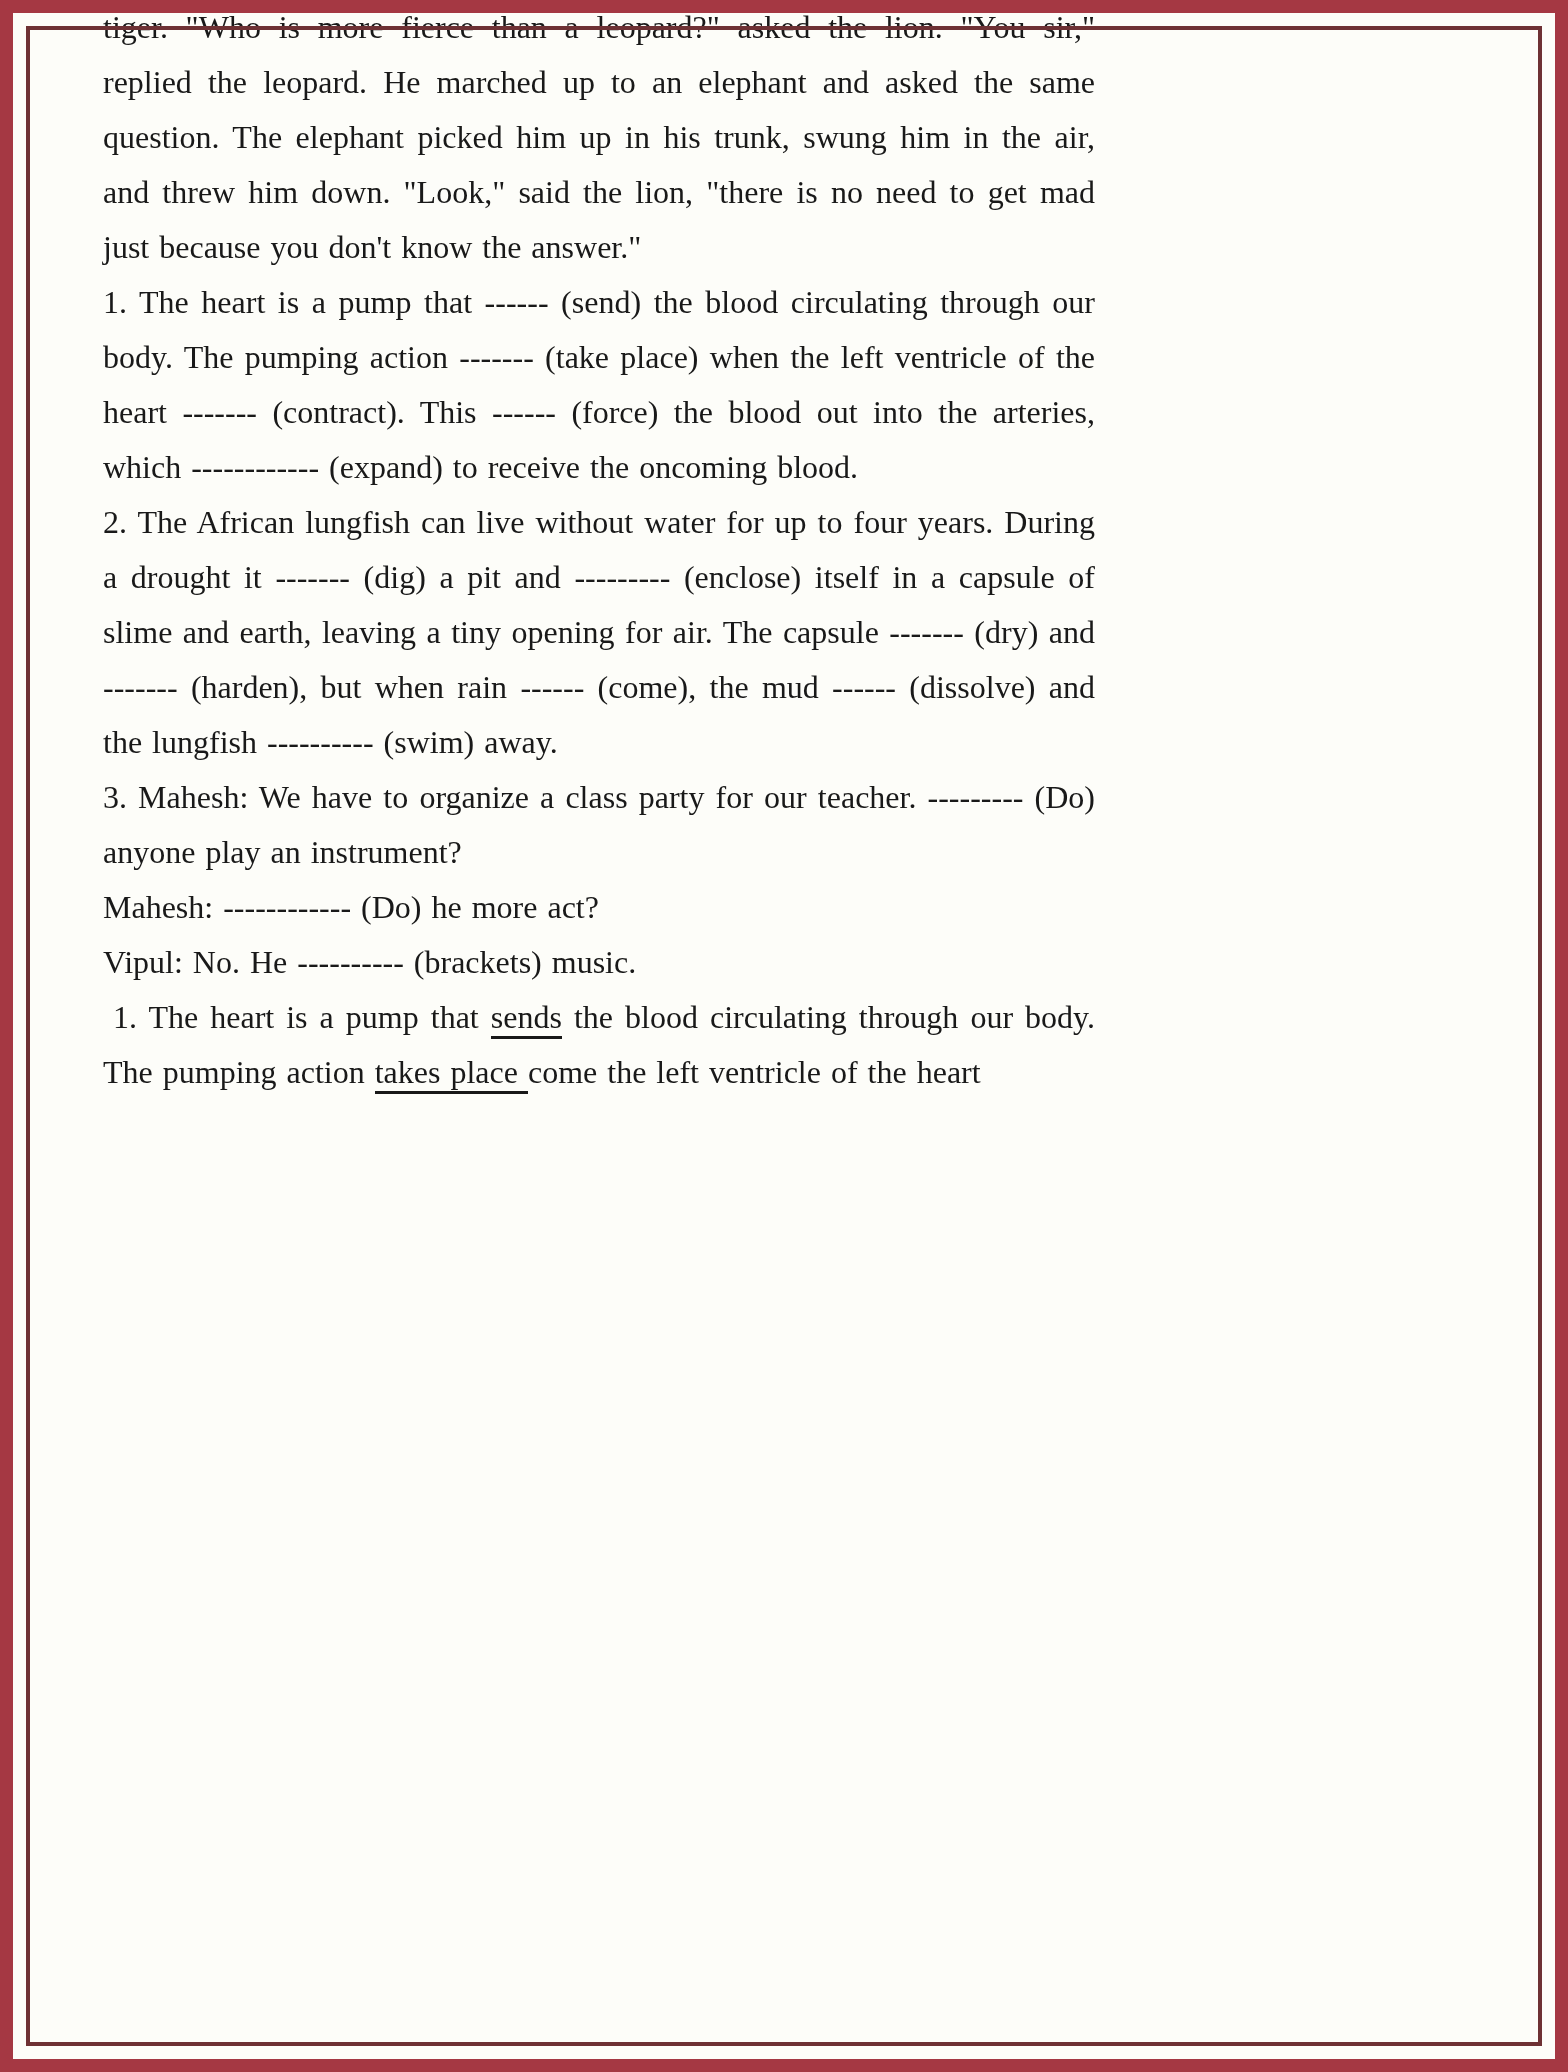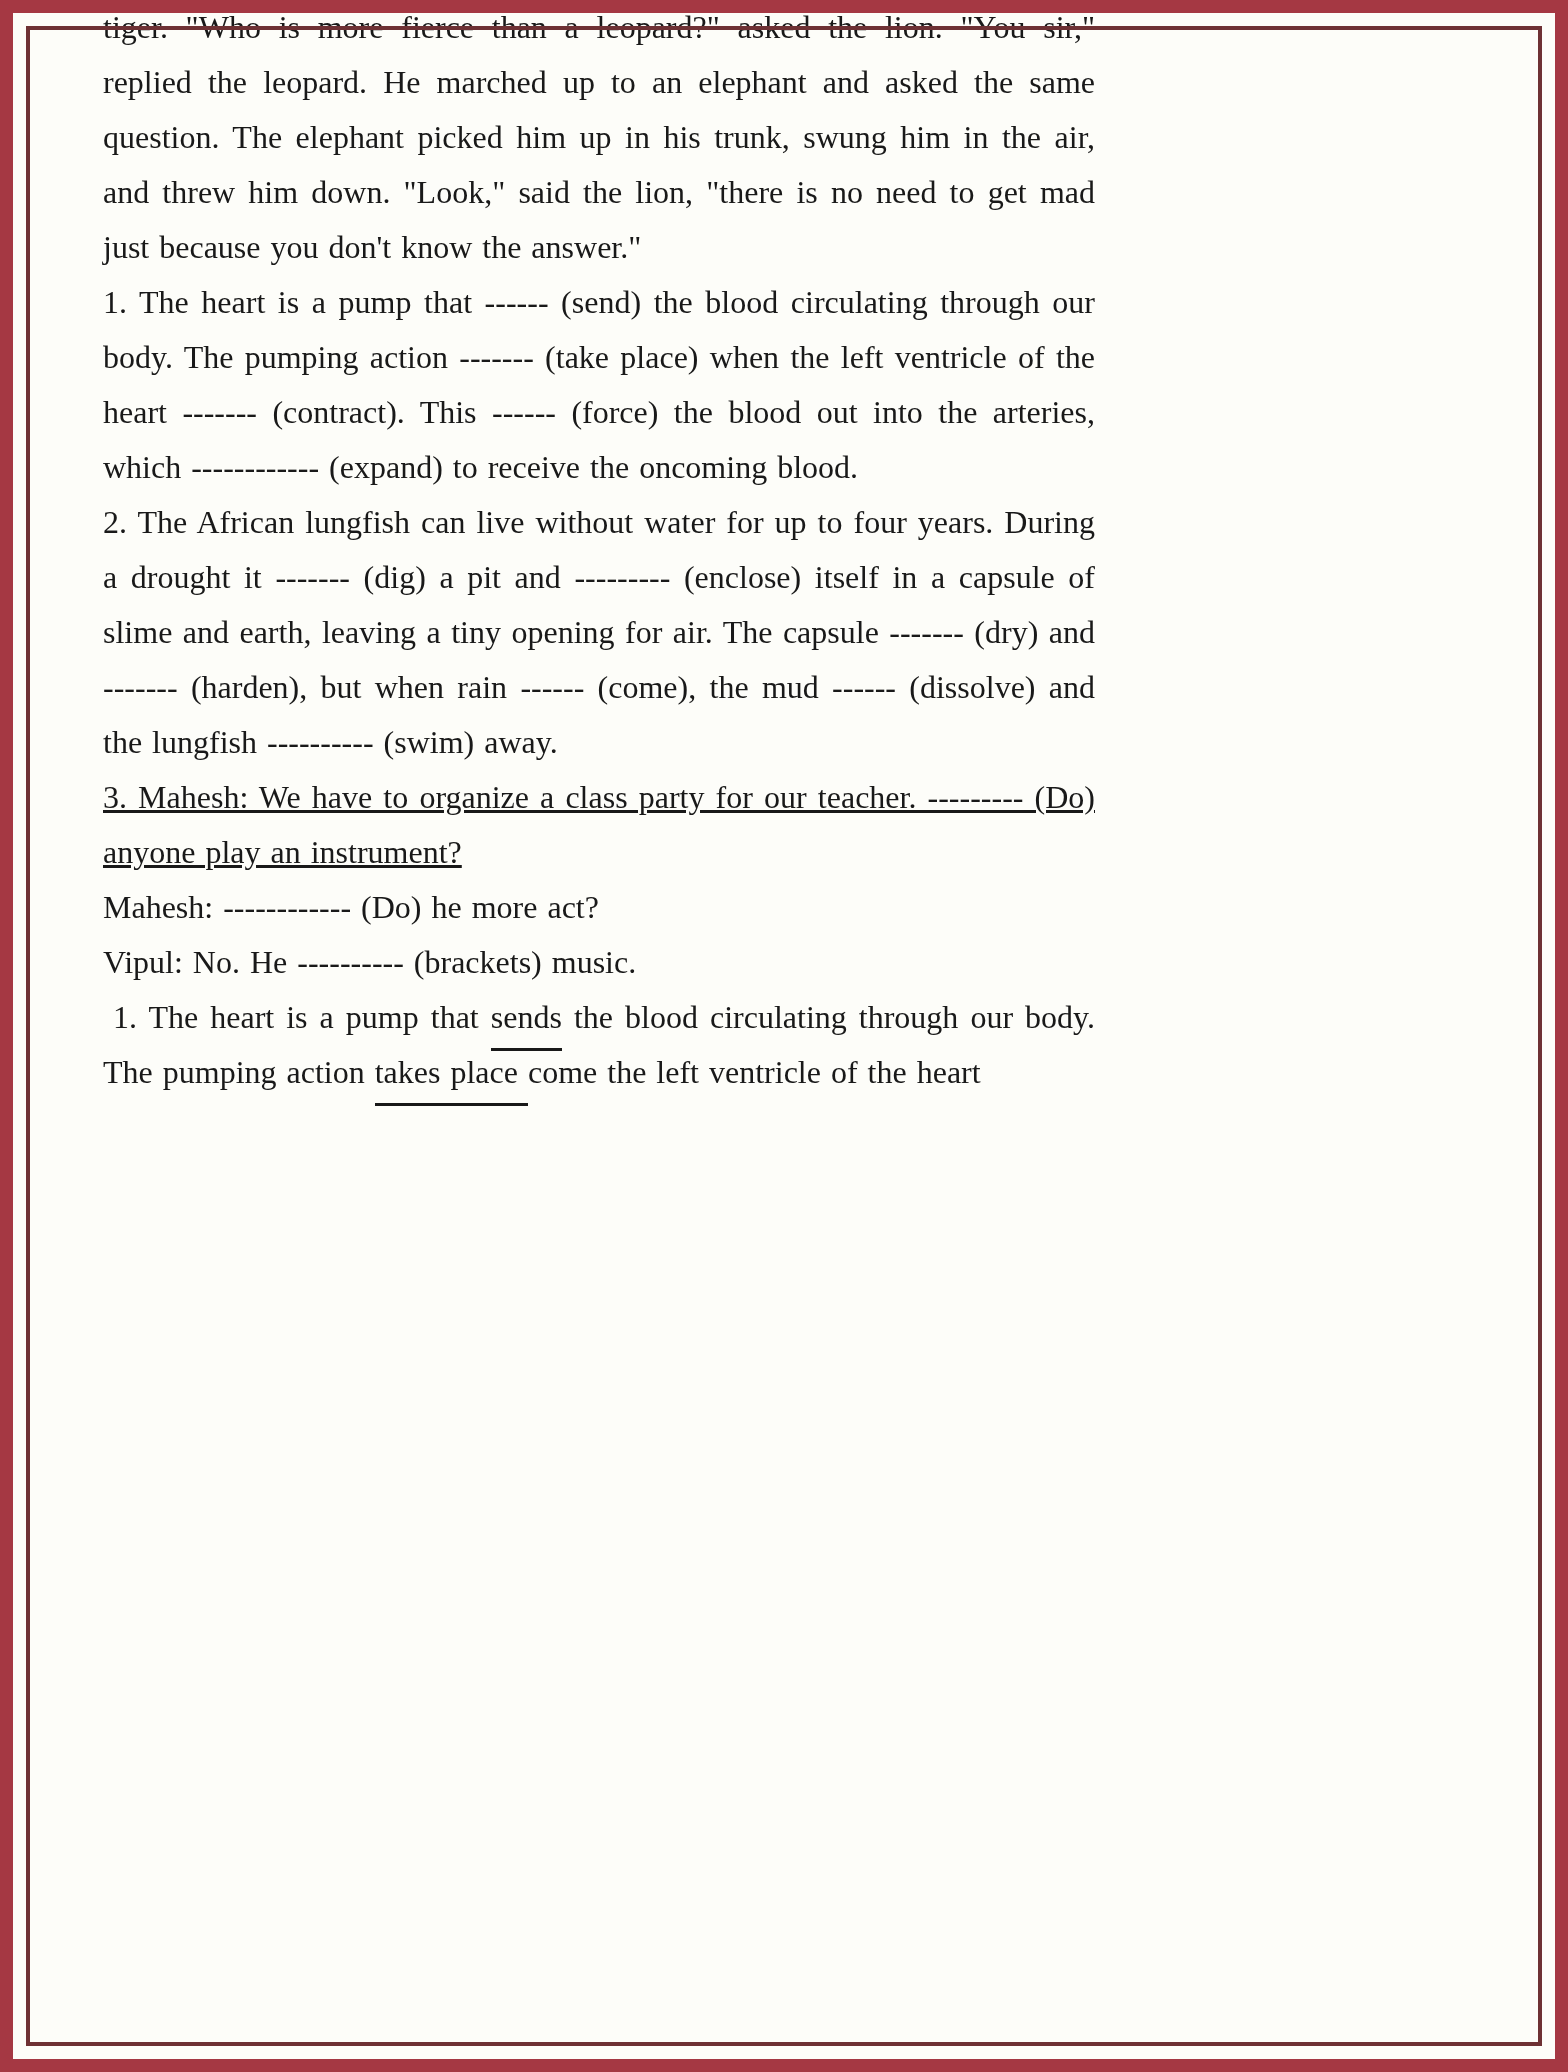--- a/index.html
+++ b/index.html
@@ -39,31 +39,31 @@
     font-size: 32px;
     line-height: 55px;
     text-align: justify;
     word-spacing: 2px;
   }
   .content p { margin: 0; }
   .story        { margin-top: 126px; }
   .q-heading    { margin-top: 105px; }
   .q-item-1     { margin-top: 25px; font-family: Liberation Serif, serif; }
   .q-item-2     { margin-top: 22px; }
-  .q-item-3     { margin-top: 23px; text-decoration: underline; }
+  .q-item-3     { margin-top: 23px; }
   .dlg-1        { margin-top: 23px; }
   .dlg-2        { margin-top: 22px; }
   .dlg-3        { margin-top: 20px; }
   .dlg-4        { margin-top: 25px; }
   .answer-head  { margin-top: 100px; font-weight: bold; }
   .answer-body  { margin-top: 18px; text-indent: 10px; }
   .bold { font-weight: bold; }
   .u {
     border-bottom: 3px solid #191919;
-    padding-bottom: 13px;
+    padding-bottom: 1px;
   }
 </style>
 </head>
 <body>
 
 <div class="page">
   <div class="border-outer"></div>
   <div class="border-inner"></div>
 
   <div class="content">

